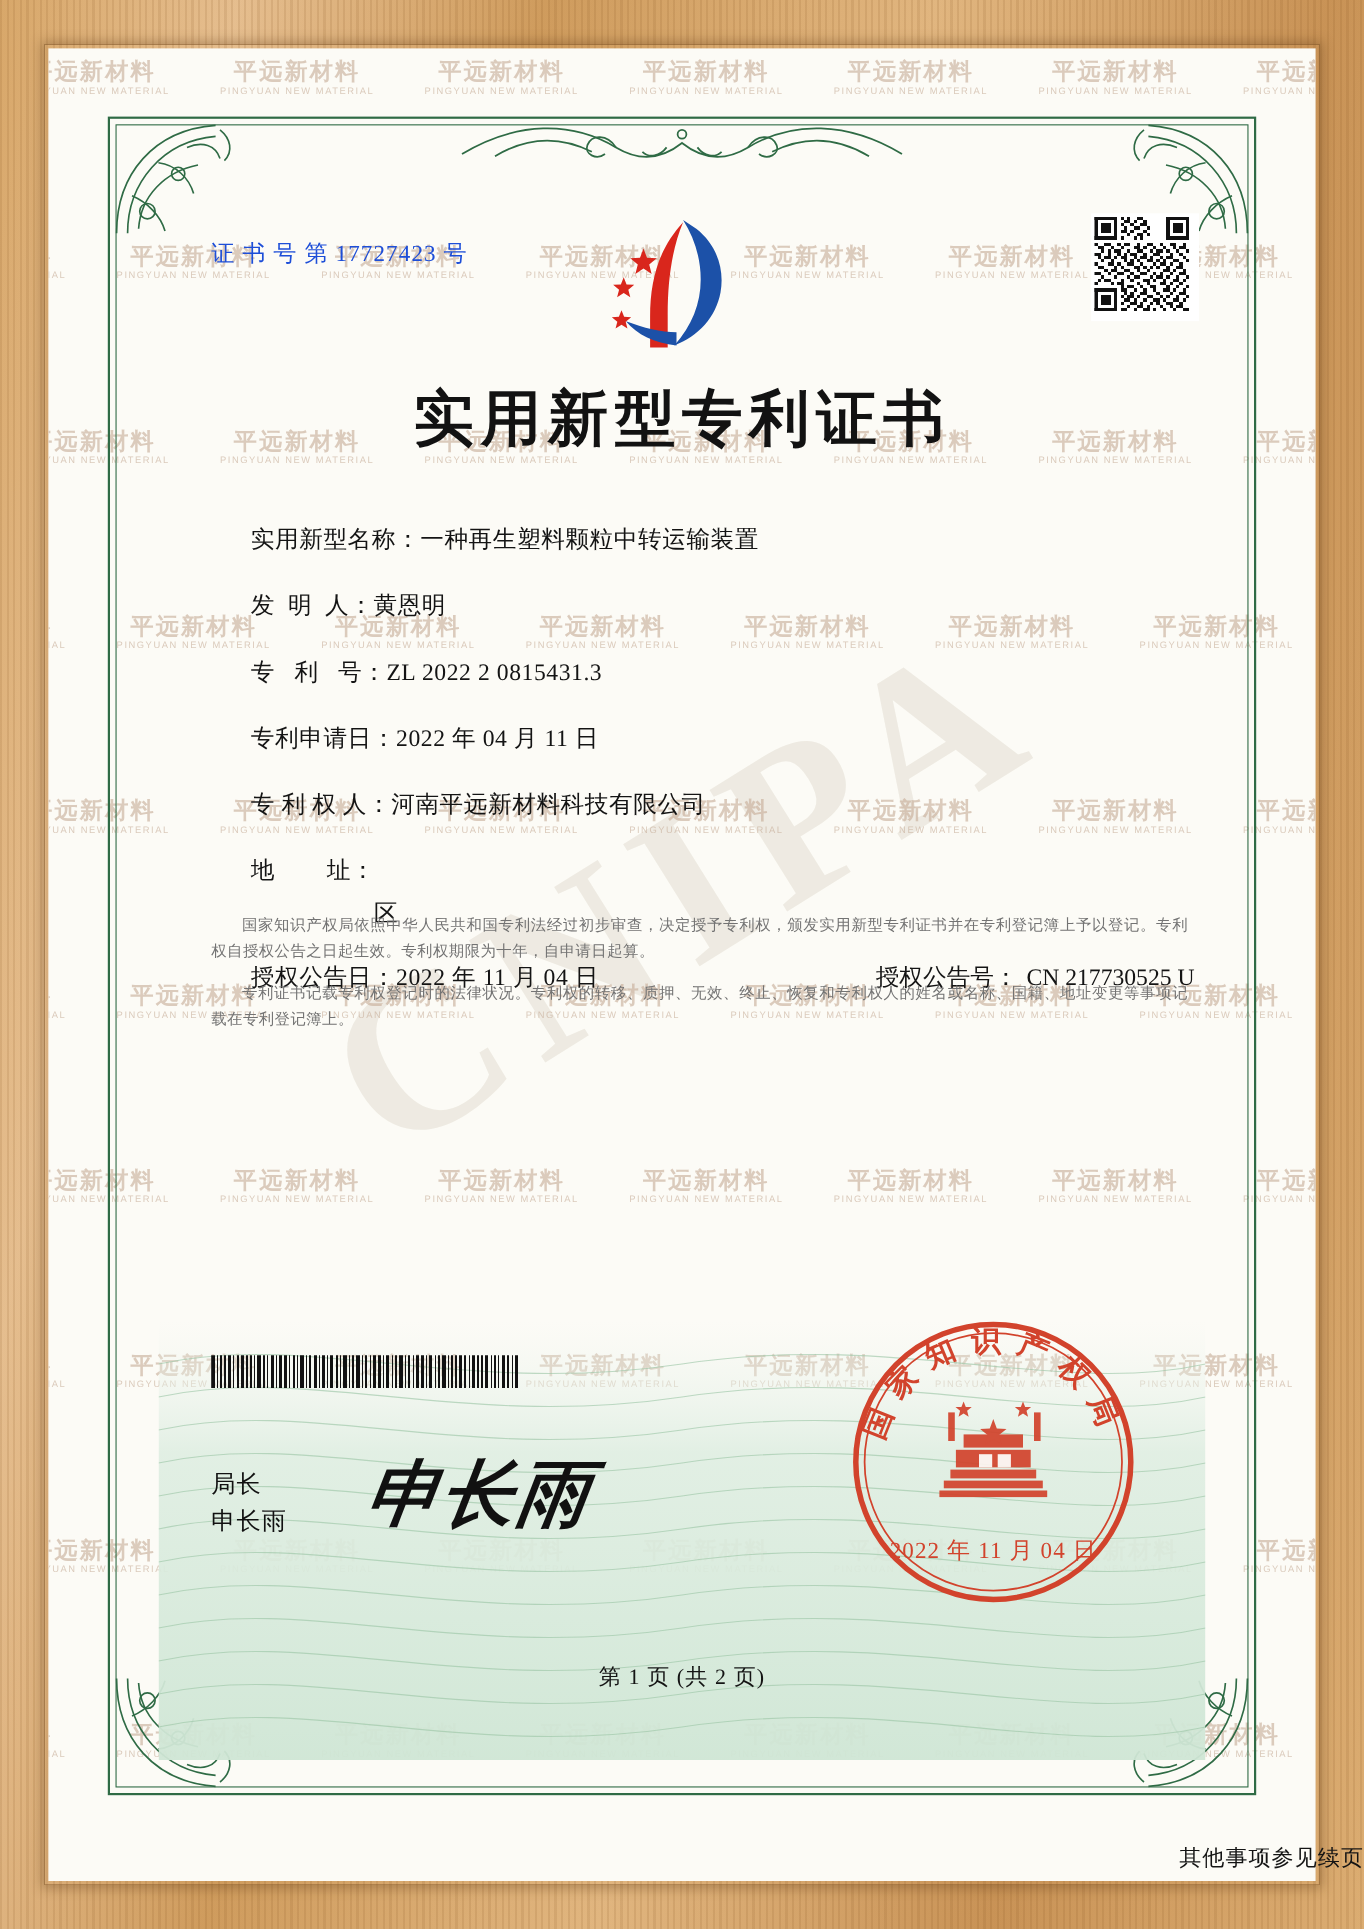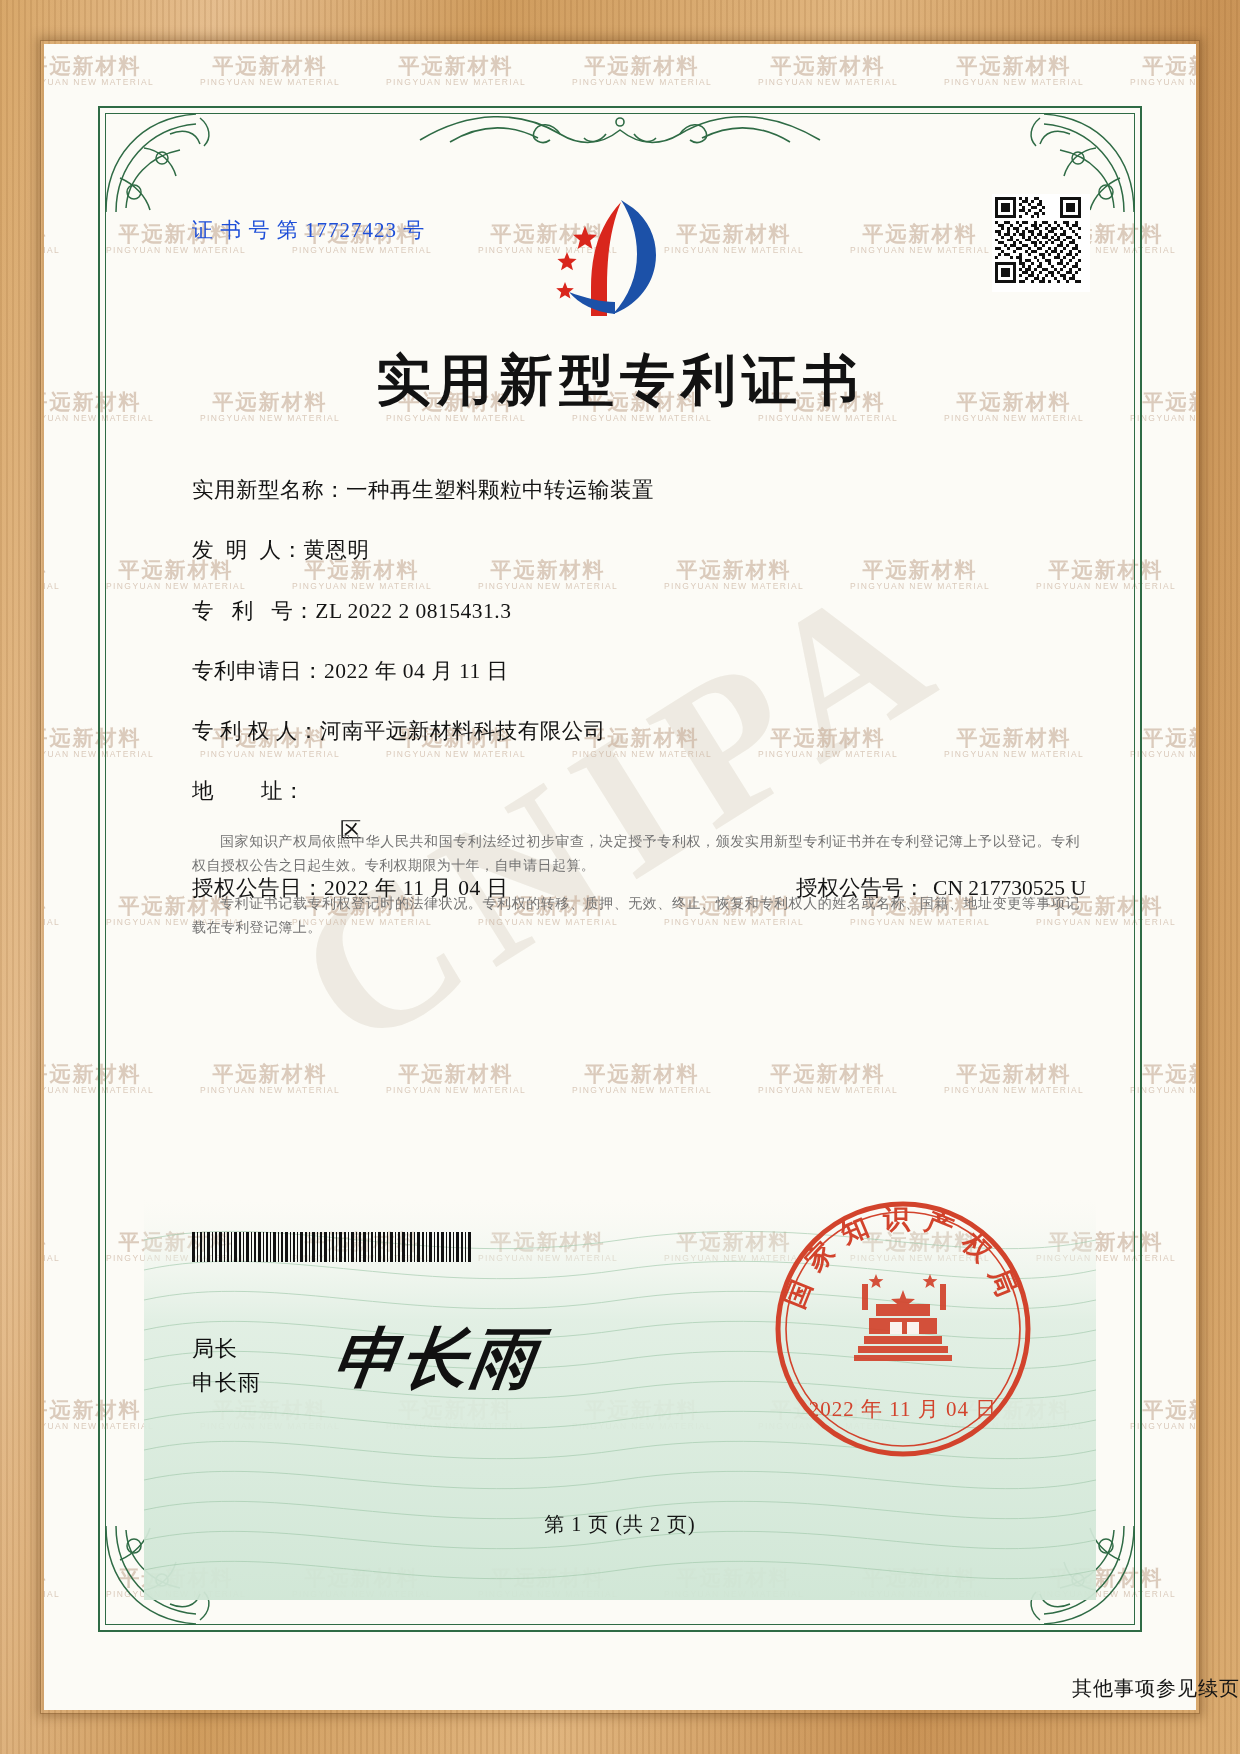--- a/index.html
+++ b/index.html
@@ -188,20 +188,21 @@
     right: 10px;
     top: 320px;
     font-size: 21.5px;
     color: #141414;
     line-height: 1.5;
   }
   .field-row {
     display: flex;
     align-items: baseline;
     margin-bottom: 28px;
+    margin-left: 36px;
   }
   .f-label {
     flex: 0 0 auto;
     white-space: pre;
     letter-spacing: 0.5px;
   }
   .f-value {
     flex: 1 1 auto;
     letter-spacing: 0.5px;
   }

